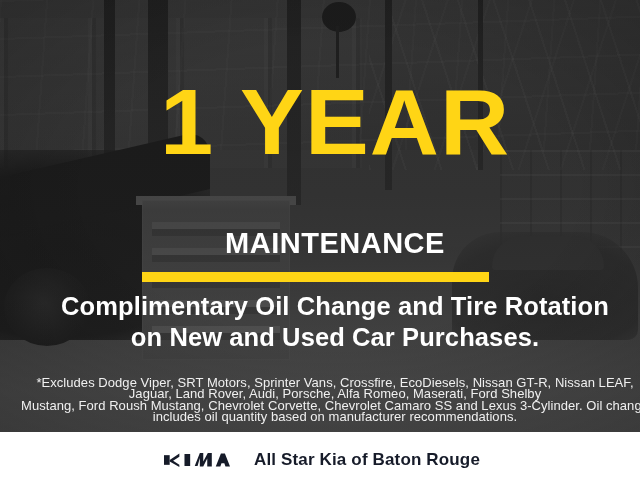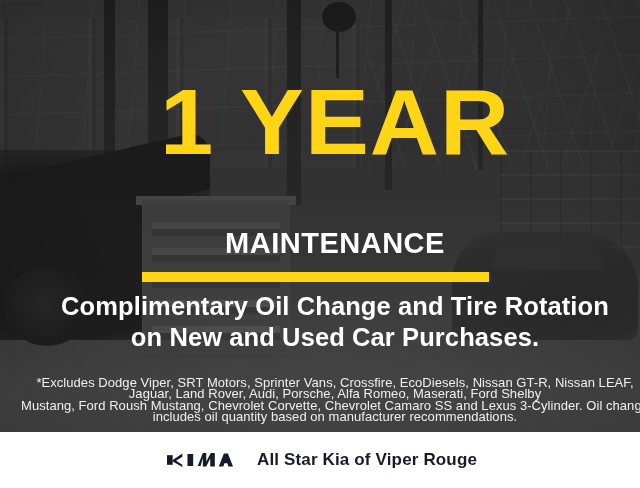--- a/index.html
+++ b/index.html
@@ -373,16 +373,16 @@
   </div>
 
   <div class="footer">
     <svg class="kia-logo" viewBox="0 0 260 70" aria-hidden="true">
       <path fill="#161b29" d="M14 18 L34 18 L34 52 L14 52 Z"></path>
       <path fill="#161b29" d="M34 35 L68 12 L68 24 L46 38 L68 52 L68 60 L34 40 Z"></path>
       <path fill="#161b29" d="M86 14 L106 14 L106 56 L86 56 Z"></path>
       <path fill="#161b29" d="M122 56 L140 10 L152 10 L152 40 L168 10 L182 10 L182 58 L166 58 L166 30 L152 58 L140 58 L140 28 L132 56 Z"></path>
       <path fill="#161b29" d="M196 58 L214 12 L228 12 L246 58 L230 58 L226 46 L216 46 L212 58 Z"></path>
     </svg>
-    <div class="dealer-name">All Star Kia of Viper Rouge</div>
+    <div class="dealer-name">All Star Kia of Baton Rouge</div>
   </div>
 
 </div>
 
 </body></html>

